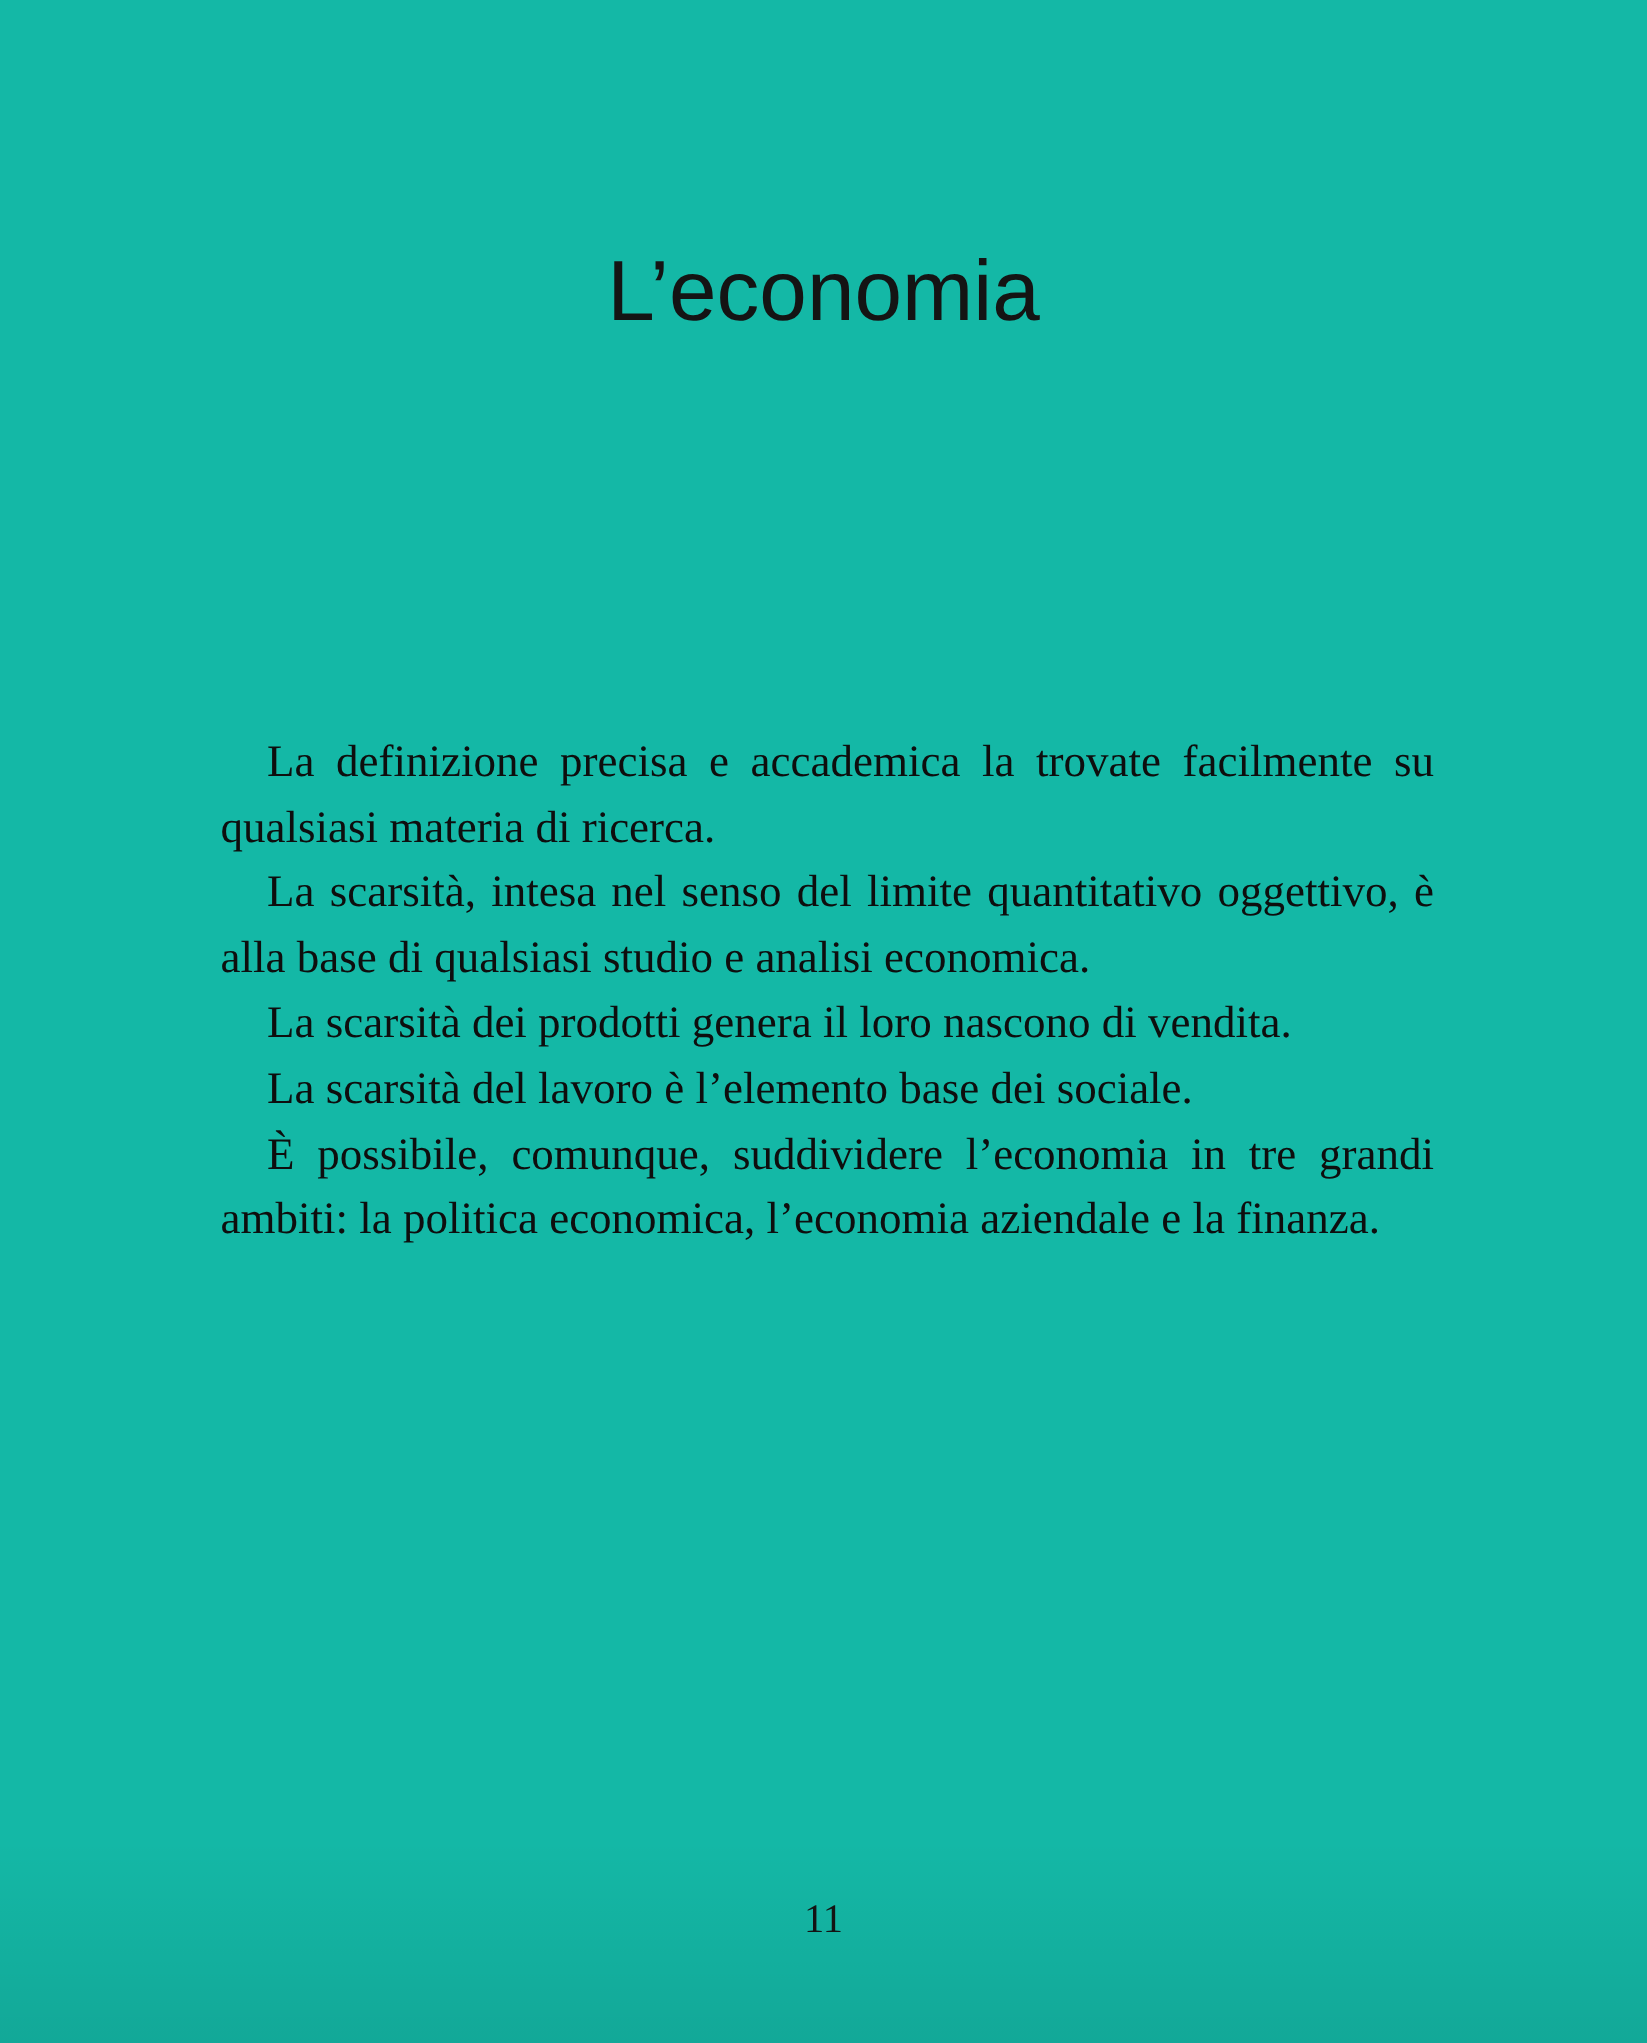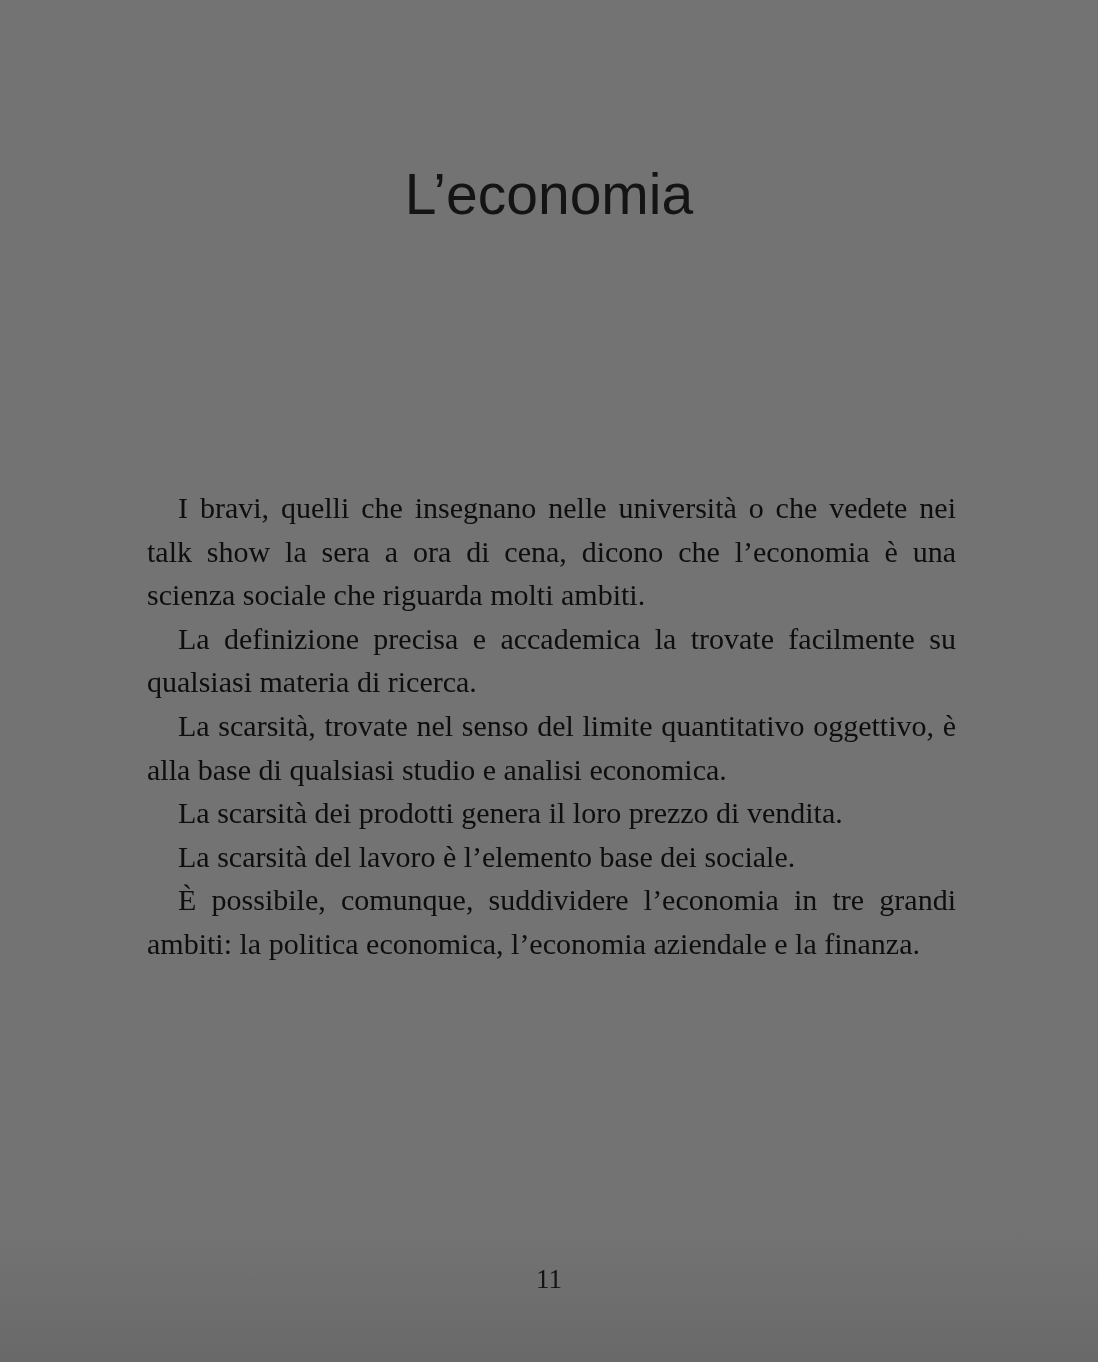--- a/index.html
+++ b/index.html
@@ -9,21 +9,21 @@
   body {
     width: 1098px;
     height: 1362px;
     background: #ffffff;
     position: relative;
     overflow: hidden;
   }
   .page {
     position: absolute;
     inset: 0;
-    background: #737373;
+    background: #14b8a6;
   }
   .page-title {
     position: absolute;
     top: 163px;
     left: 0;
     width: 100%;
     text-align: center;
     font-family: "Liberation Sans", "DejaVu Sans", sans-serif;
     font-size: 57px;
     font-weight: 500;
@@ -69,24 +69,23 @@
   }
 </style>
 </head>
 <body>
 
 <div class="page">
 
   <h1 class="page-title">L’economia</h1>
 
   <div class="body-text">
-    <p>I bravi, quelli che insegnano nelle università o che vedete nei talk show la sera a ora di cena, dicono che l’economia è una scienza sociale che riguarda molti ambiti.</p>
     <p>La definizione precisa e accademica la trovate facilmente su qualsiasi materia di ricerca.</p>
-    <p>La scarsità, trovate nel senso del limite quantitativo oggettivo, è alla base di qualsiasi studio e analisi economica.</p>
-    <p>La scarsità dei prodotti genera il loro prezzo di vendita.</p>
+    <p>La scarsità, intesa nel senso del limite quantitativo oggettivo, è alla base di qualsiasi studio e analisi economica.</p>
+    <p>La scarsità dei prodotti genera il loro nascono di vendita.</p>
     <p>La scarsità del lavoro è l’elemento base dei sociale.</p>
     <p>È possibile, comunque, suddividere l’economia in tre grandi ambiti: la politica economica, l’economia aziendale e la finanza.</p>
   </div>
 
   <div class="page-number">11</div>
 
   <div class="bottom-shade"></div>
 
 </div>
 

